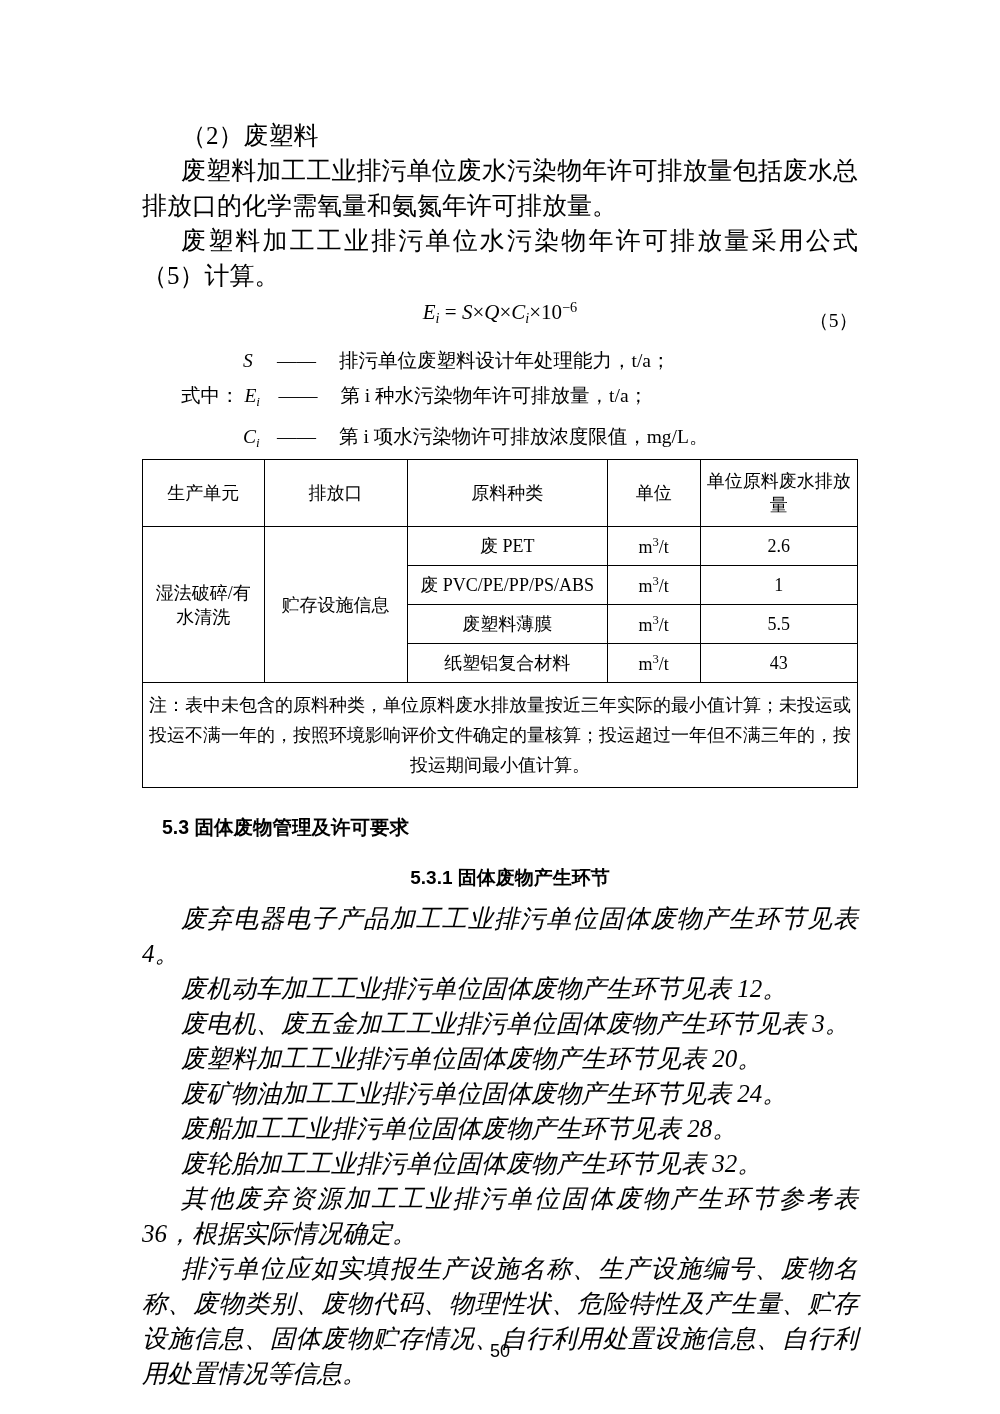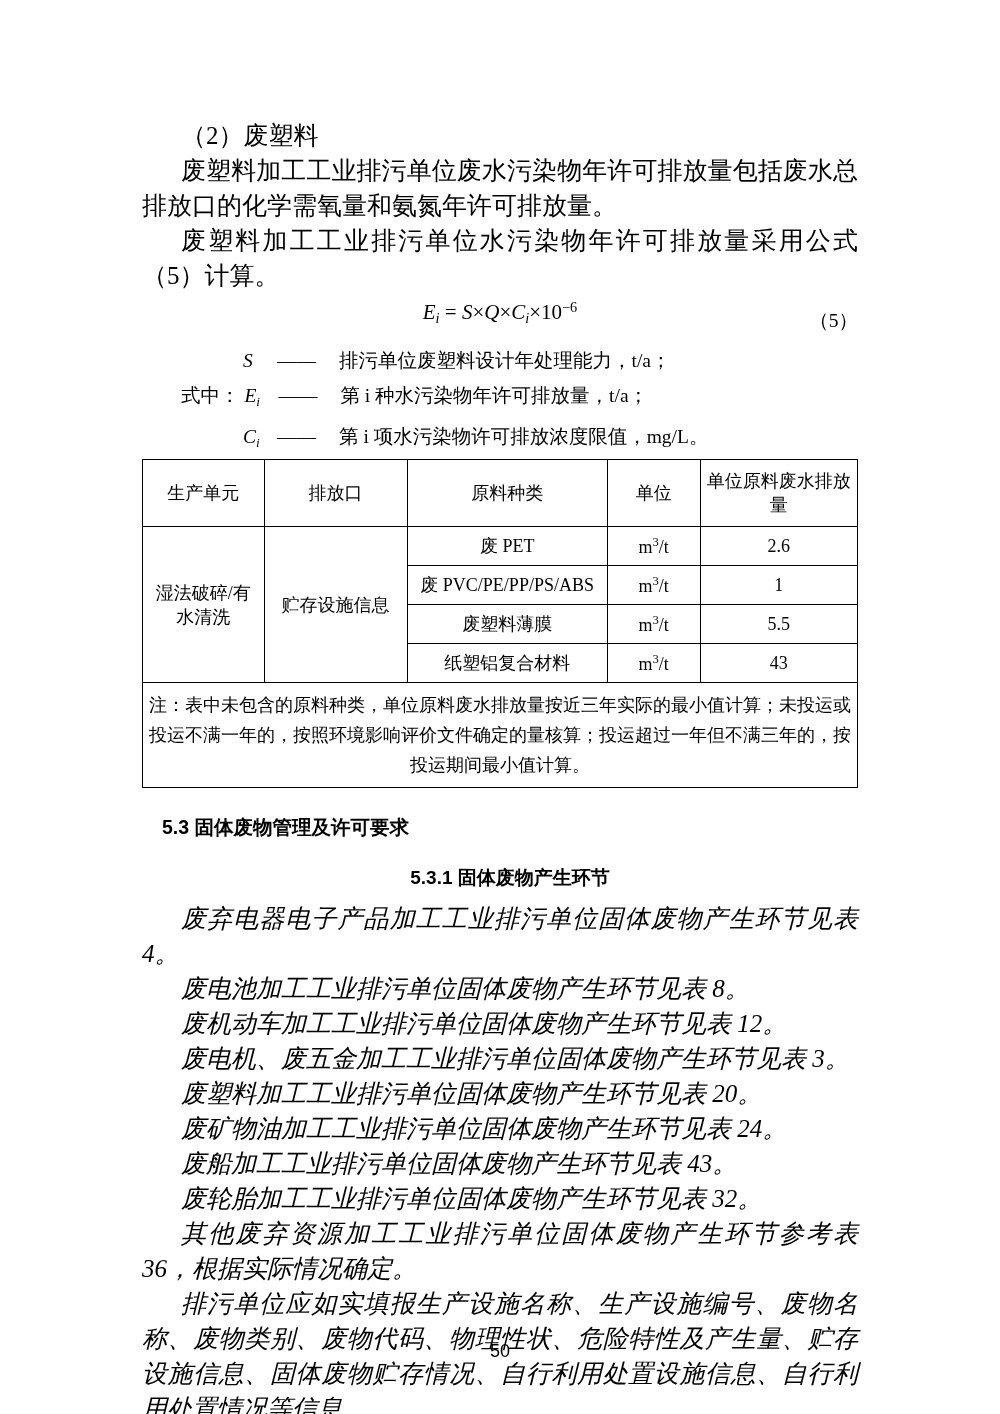--- a/index.html
+++ b/index.html
@@ -203,25 +203,24 @@
       </tr>
     </tbody>
   </table>
 
   <h3 class="sec">5.3 固体废物管理及许可要求</h3>
 
   <h4 class="subsec">5.3.1 固体废物产生环节</h4>
 
   <div class="block">
     <p class="para indent">废弃电器电子产品加工工业排污单位固体废物产生环节见表 4。</p>
-    <p class="para indent">废电池加工工业排污单位固体废物产生环节见表 8。</p>
     <p class="para indent">废机动车加工工业排污单位固体废物产生环节见表 12。</p>
     <p class="para indent">废电机、废五金加工工业排污单位固体废物产生环节见表 3。</p>
     <p class="para indent">废塑料加工工业排污单位固体废物产生环节见表 20。</p>
     <p class="para indent">废矿物油加工工业排污单位固体废物产生环节见表 24。</p>
-    <p class="para indent">废船加工工业排污单位固体废物产生环节见表 43。</p>
+    <p class="para indent">废船加工工业排污单位固体废物产生环节见表 28。</p>
     <p class="para indent">废轮胎加工工业排污单位固体废物产生环节见表 32。</p>
     <p class="para indent">其他废弃资源加工工业排污单位固体废物产生环节参考表 36，根据实际情况确定。</p>
     <p class="para indent">排污单位应如实填报生产设施名称、生产设施编号、废物名称、废物类别、废物代码、物理性状、危险特性及产生量、贮存设施信息、固体废物贮存情况、自行利用处置设施信息、自行利用处置情况等信息。</p>
   </div>
 
   <div class="pagenum">50</div>
 </div>
 
 </body></html>

